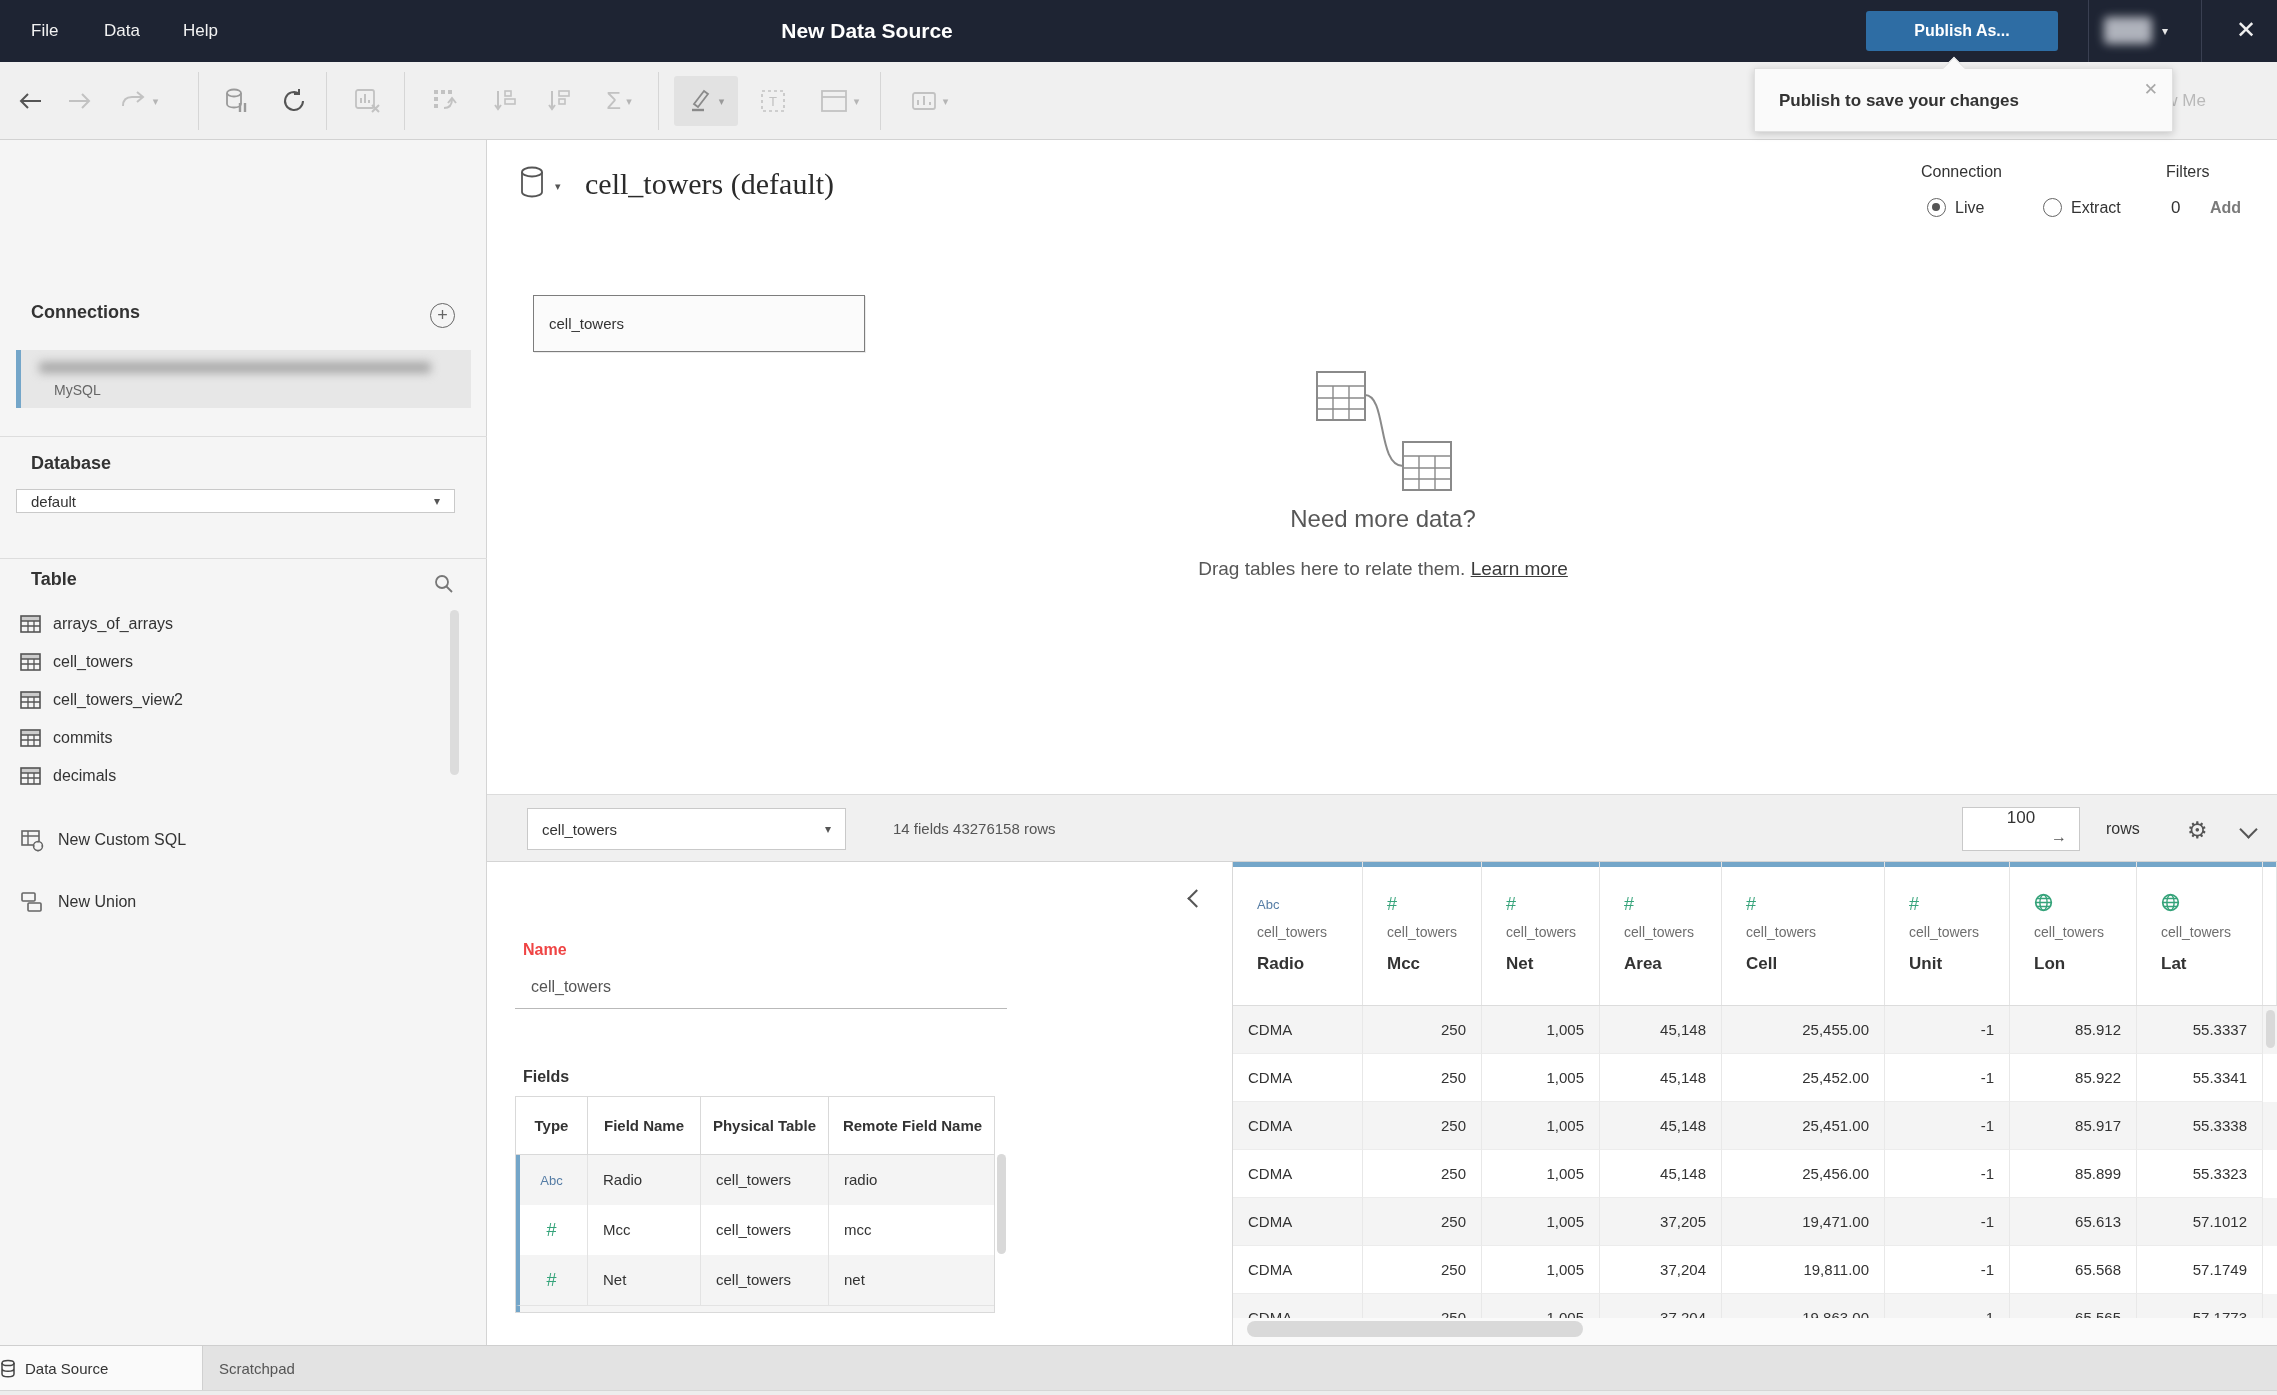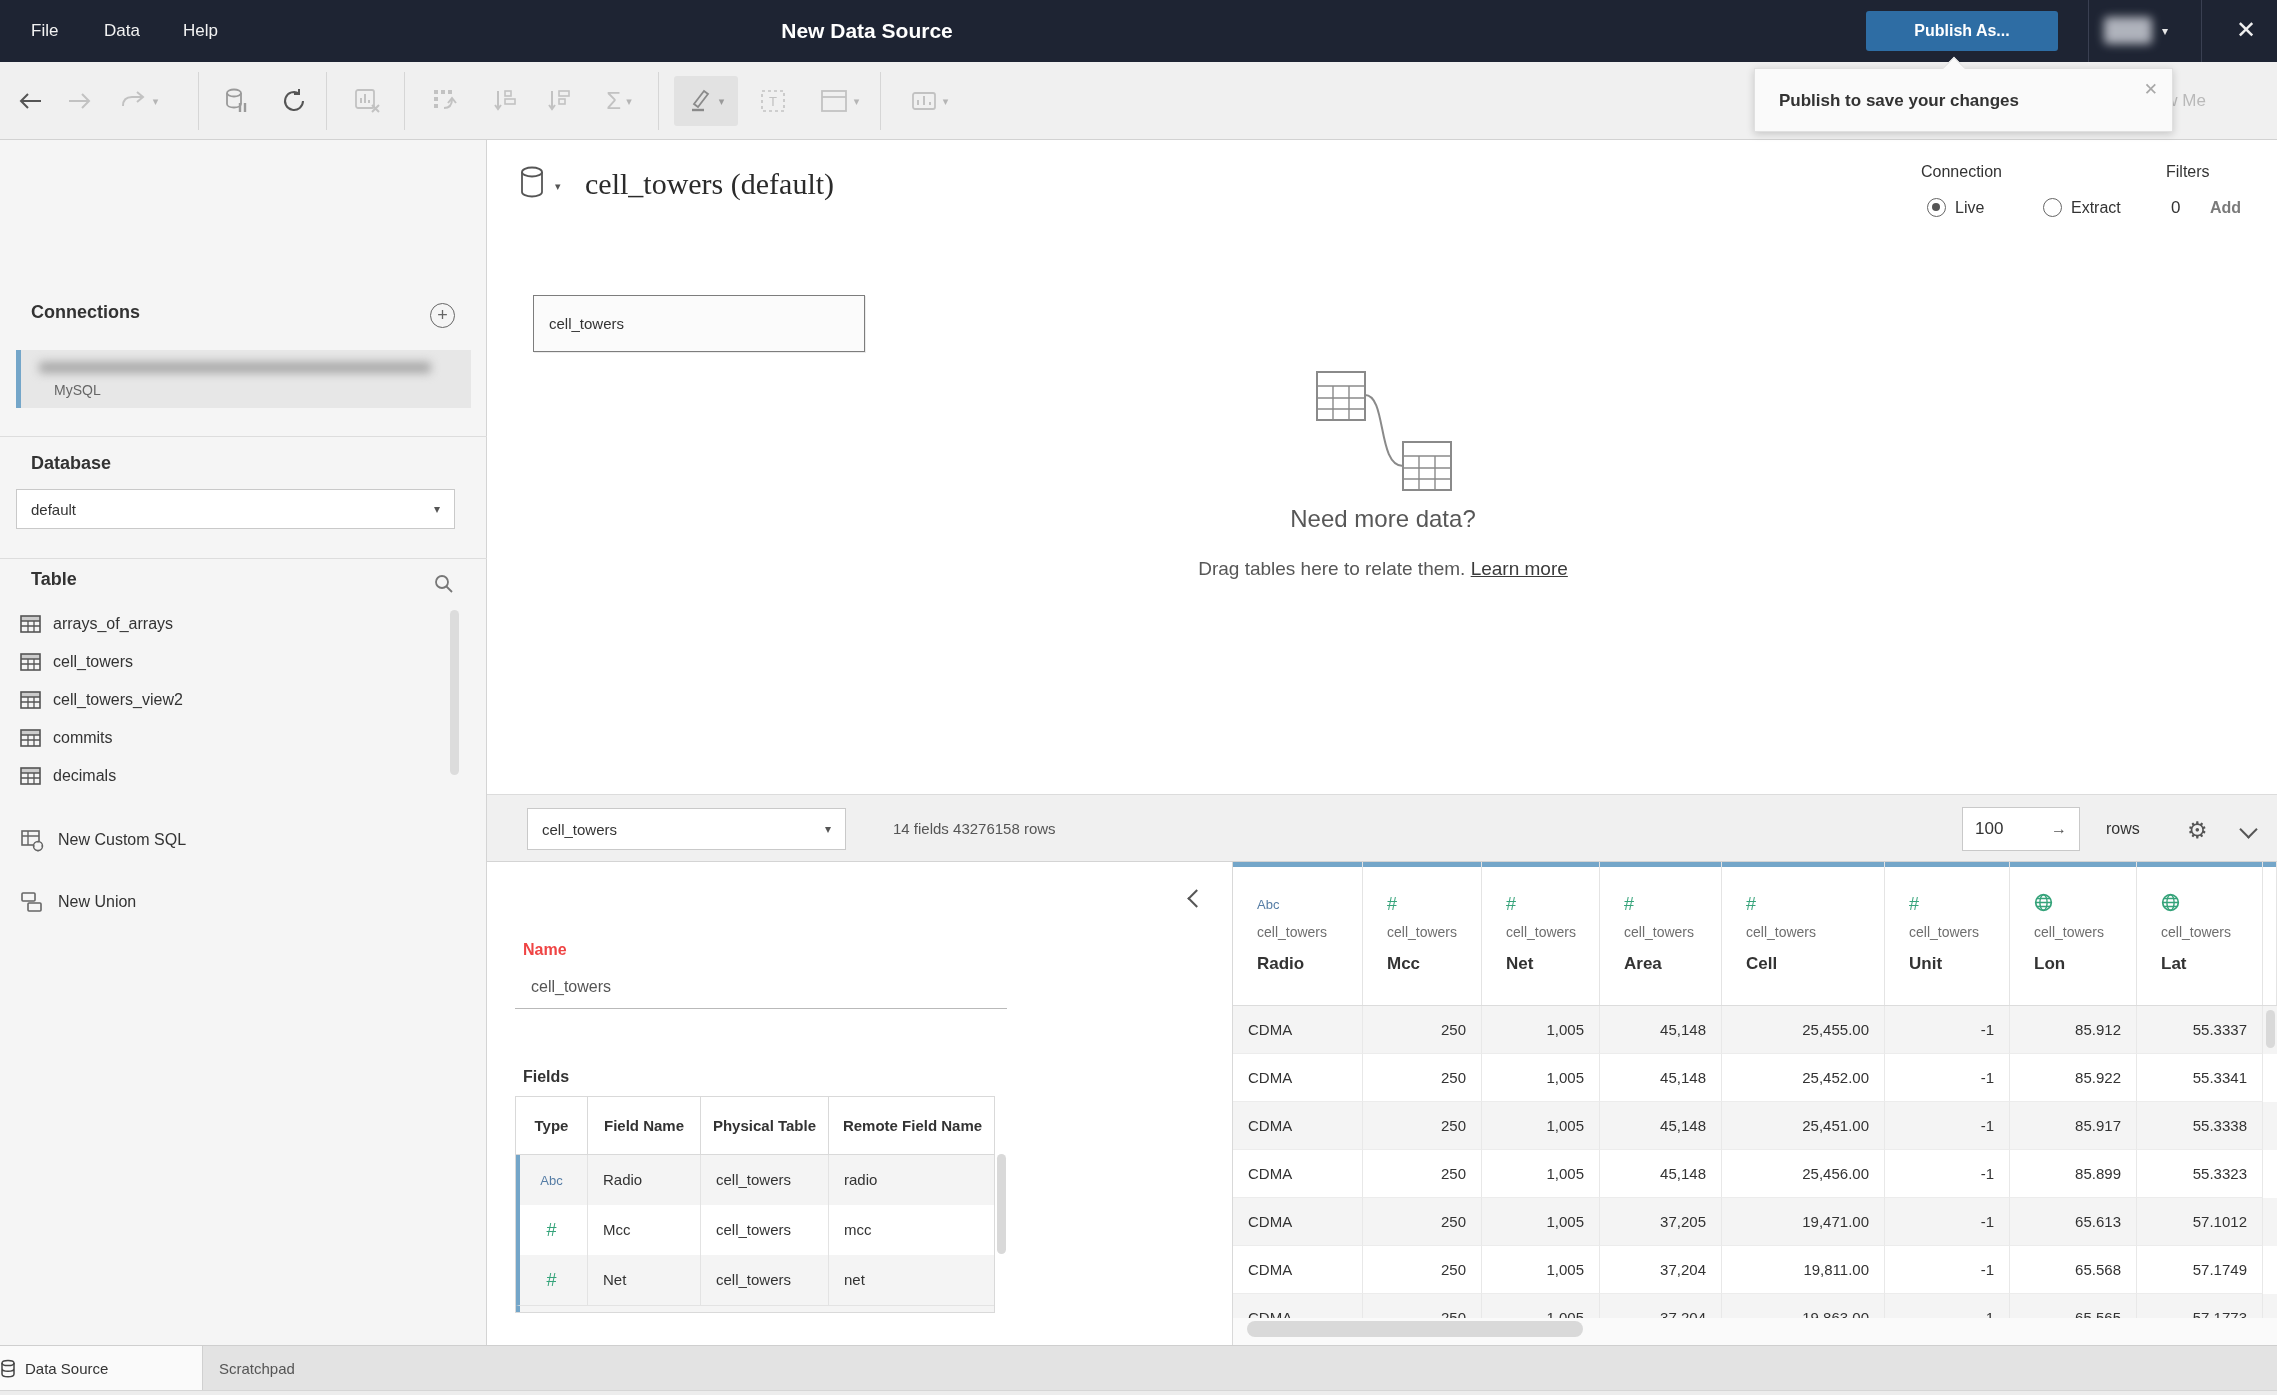--- a/index.html
+++ b/index.html
@@ -67,21 +67,21 @@
   .filters-count { position:absolute; font-size:17px; color:#333; }
   .filters-add { position:absolute; font-size:16px; color:#7a7a7a; font-weight:700; }
   .table-node { position:absolute; left:46px; top:155px; width:332px; height:57px; background:#fbfbfb; border:1px solid #7d7d7d; display:flex; align-items:center; padding-left:15px; font-size:15px; color:#333; box-shadow:1px 1px 0 rgba(0,0,0,.08); }
   .empty-title { position:absolute; left:896px; top:365px; transform:translateX(-50%); font-size:24px; color:#575757; }
   .empty-hint { position:absolute; left:896px; top:418px; transform:translateX(-50%); font-size:19px; color:#575757; white-space:nowrap; }
   .empty-hint a { color:#3b3b3b; text-decoration:underline; }
 
   
   .metabar { left:487px; top:794px; width:1790px; height:68px; background:#f0f0f0; border-top:1px solid #dcdcdc; border-bottom:1px solid #d4d4d4; }
   .meta-summary { position:absolute; left:406px; top:0; height:68px; line-height:68px; font-size:15px; color:#555; }
-  .rows-input { position:absolute; left:1475px; top:12px; width:118px; height:44px; background:#fff; border:1px solid #c9c9c9; font-size:17px; color:#333; display:flex; align-items:center; padding:0 12px; }
+  .rows-input { position:absolute; left:1475px; top:12px; width:118px; height:44px; background:#fff; border:1px solid #c9c9c9; font-size:17px; color:#333; display:flex; align-items:center; padding:0 12px;flex-direction:column; }
   .rows-input .go { margin-left:auto; color:#555; font-size:16px; }
   .rows-label { position:absolute; left:1619px; top:0; height:68px; line-height:68px; font-size:16px; color:#333; }
   .meta-gear { position:absolute; left:1700px; top:0; height:68px; line-height:70px; font-size:23px; color:#555; }
   .meta-chev { position:absolute; left:1755px; top:28px; width:13px; height:13px; border-left:2px solid #555; border-bottom:2px solid #555; transform:rotate(-45deg); }
 
   
   .detail { left:487px; top:862px; width:746px; height:483px; background:#fff; border-right:1px solid #d9d9d9; }
   .collapse-chev { position:absolute; left:703px; top:30px; width:13px; height:13px; border-left:2px solid #555; border-bottom:2px solid #555; transform:rotate(45deg); }
   .name-label { position:absolute; left:36px; top:79px; font-size:16px; font-weight:700; color:#ef4444;text-align:center; }
   .name-value { position:absolute; left:44px; top:116px; font-size:16px; color:#555; }
@@ -242,21 +242,21 @@
 
   <div class="abs sidebar">
     <div class="side-h" style="left:31px;top:162px;">Connections</div>
     <div class="plus-circle">+</div>
     <div class="conn-card">
       <div class="conn-blur"></div>
       <div class="conn-type">MySQL</div>
     </div>
     <div class="side-div" style="top:296px;"></div>
     <div class="side-h" style="left:31px;top:313px;">Database</div>
-    <div class="select-box" style="left:16px;top:349px;width:439px;height:40px;">
+    <div class="select-box" style="left:16px;top:349px;width:439px;height:24px;">
       <span>default</span>
       <span class="sel-caret">▾</span>
     </div>
     <div class="side-div" style="top:418px;"></div>
     <div class="side-h" style="left:31px;top:429px;">Table</div>
     <div class="abs" style="left:433px;top:433px;">
       <svg width="22" height="22" viewBox="0 0 22 22">
           <circle cx="9" cy="9" r="6" fill="none" stroke="#777" stroke-width="1.8"></circle>
           <path d="M13.5 13.5 L19 19" stroke="#777" stroke-width="1.8"></path>
         </svg>

